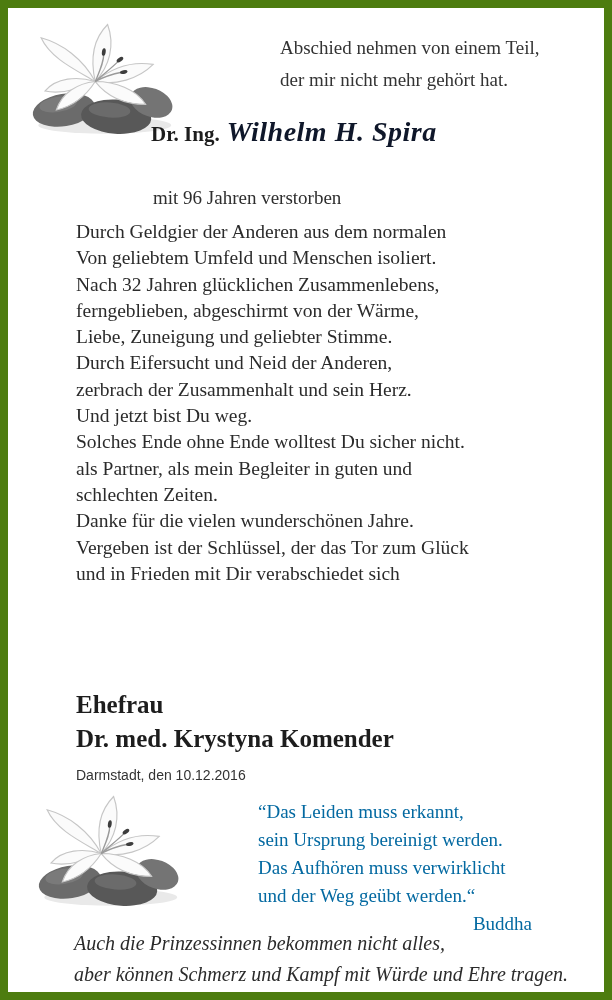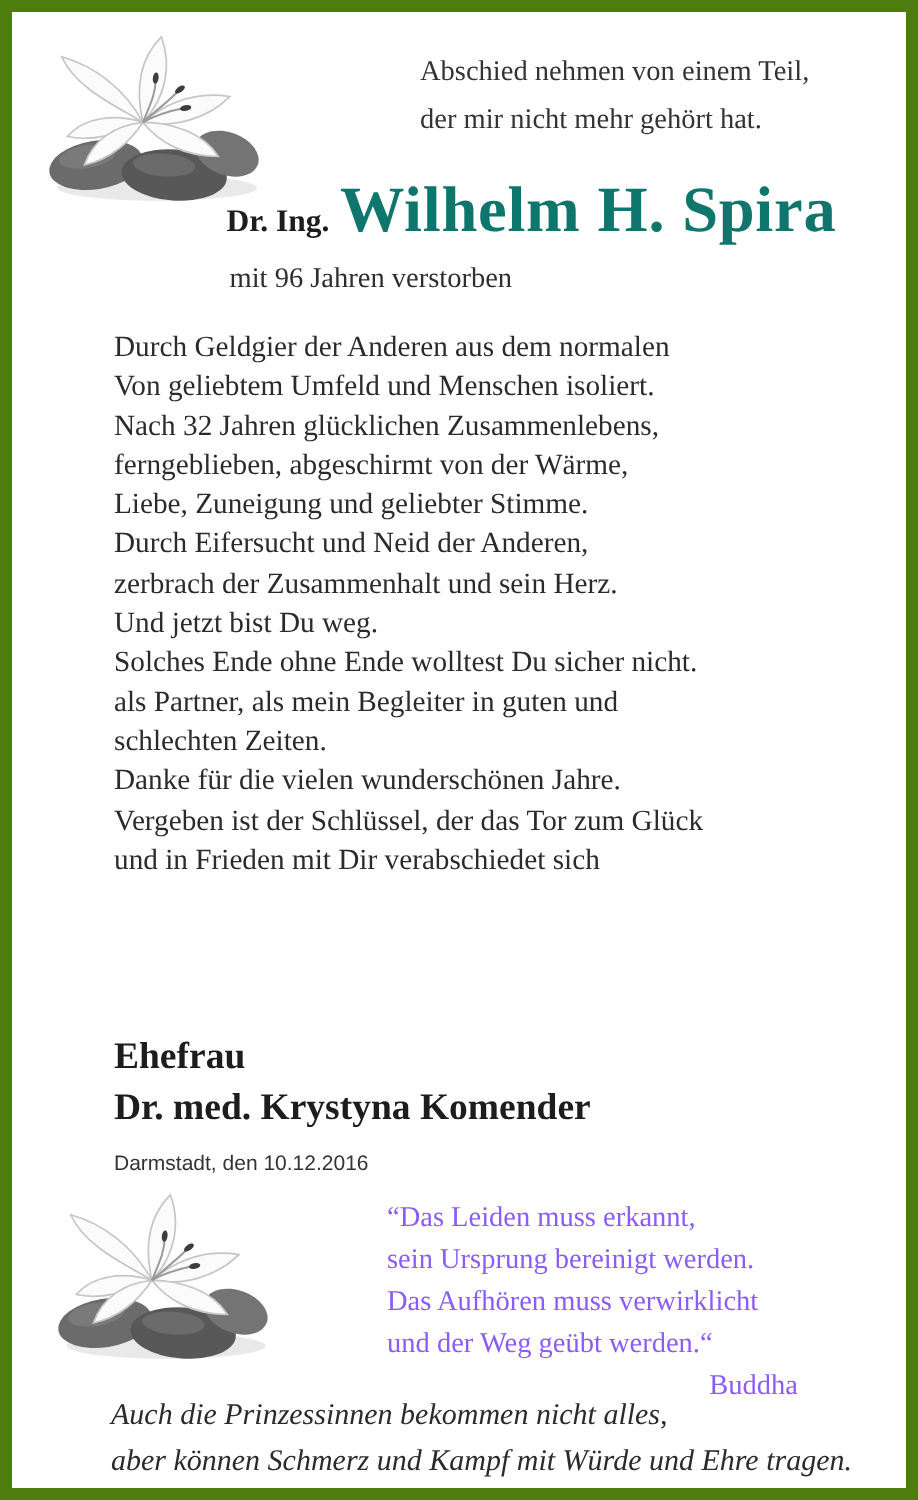--- a/index.html
+++ b/index.html
@@ -24,25 +24,26 @@
   }
   .heading{
     left:143px;top:108px;
     white-space:nowrap;
   }
   .heading .prefix{
     font-size:21px;font-weight:700;color:#1d1d1d;
     margin-right:7px;
   }
   .heading .name{
-    font-size:43px;font-weight:700;color:#0f766e;
+    font-size:28px;font-weight:700;color:#0f172a;
     letter-spacing:0.5px;
+    font-style:italic;
   }
   .subline{
-    left:145px;top:167px;
+    left:145px;top:179px;
     font-size:19px;color:#2e2e2e;
   }
   .bodytext{
     left:68px;top:211px;
     font-size:19.5px;line-height:26.3px;
     color:#2b2b2b;
     white-space:nowrap;
   }
   .bodytext div{height:26.3px;}
   .relation{
@@ -54,21 +55,21 @@
     font-size:25px;font-weight:700;color:#1d1d1d;text-align:right;
   }
   .place-date{
     left:68px;top:759px;
     font-family:"Liberation Sans","DejaVu Sans",sans-serif;
     font-size:14px;color:#333;
   }
   .quote{
     left:250px;top:790px;width:300px;
     font-size:19px;line-height:28px;
-    color:#8b5cf6;white-space:nowrap;
+    color:#0369a1;white-space:nowrap;
   }
   .quote .attribution{
     text-align:right;padding-right:26px;white-space:normal;
   }
   .closing{
     left:66px;top:920px;width:510px;
     font-style:italic;
     font-size:20px;line-height:31px;
     color:#2b2b2b;white-space:nowrap;
   }

